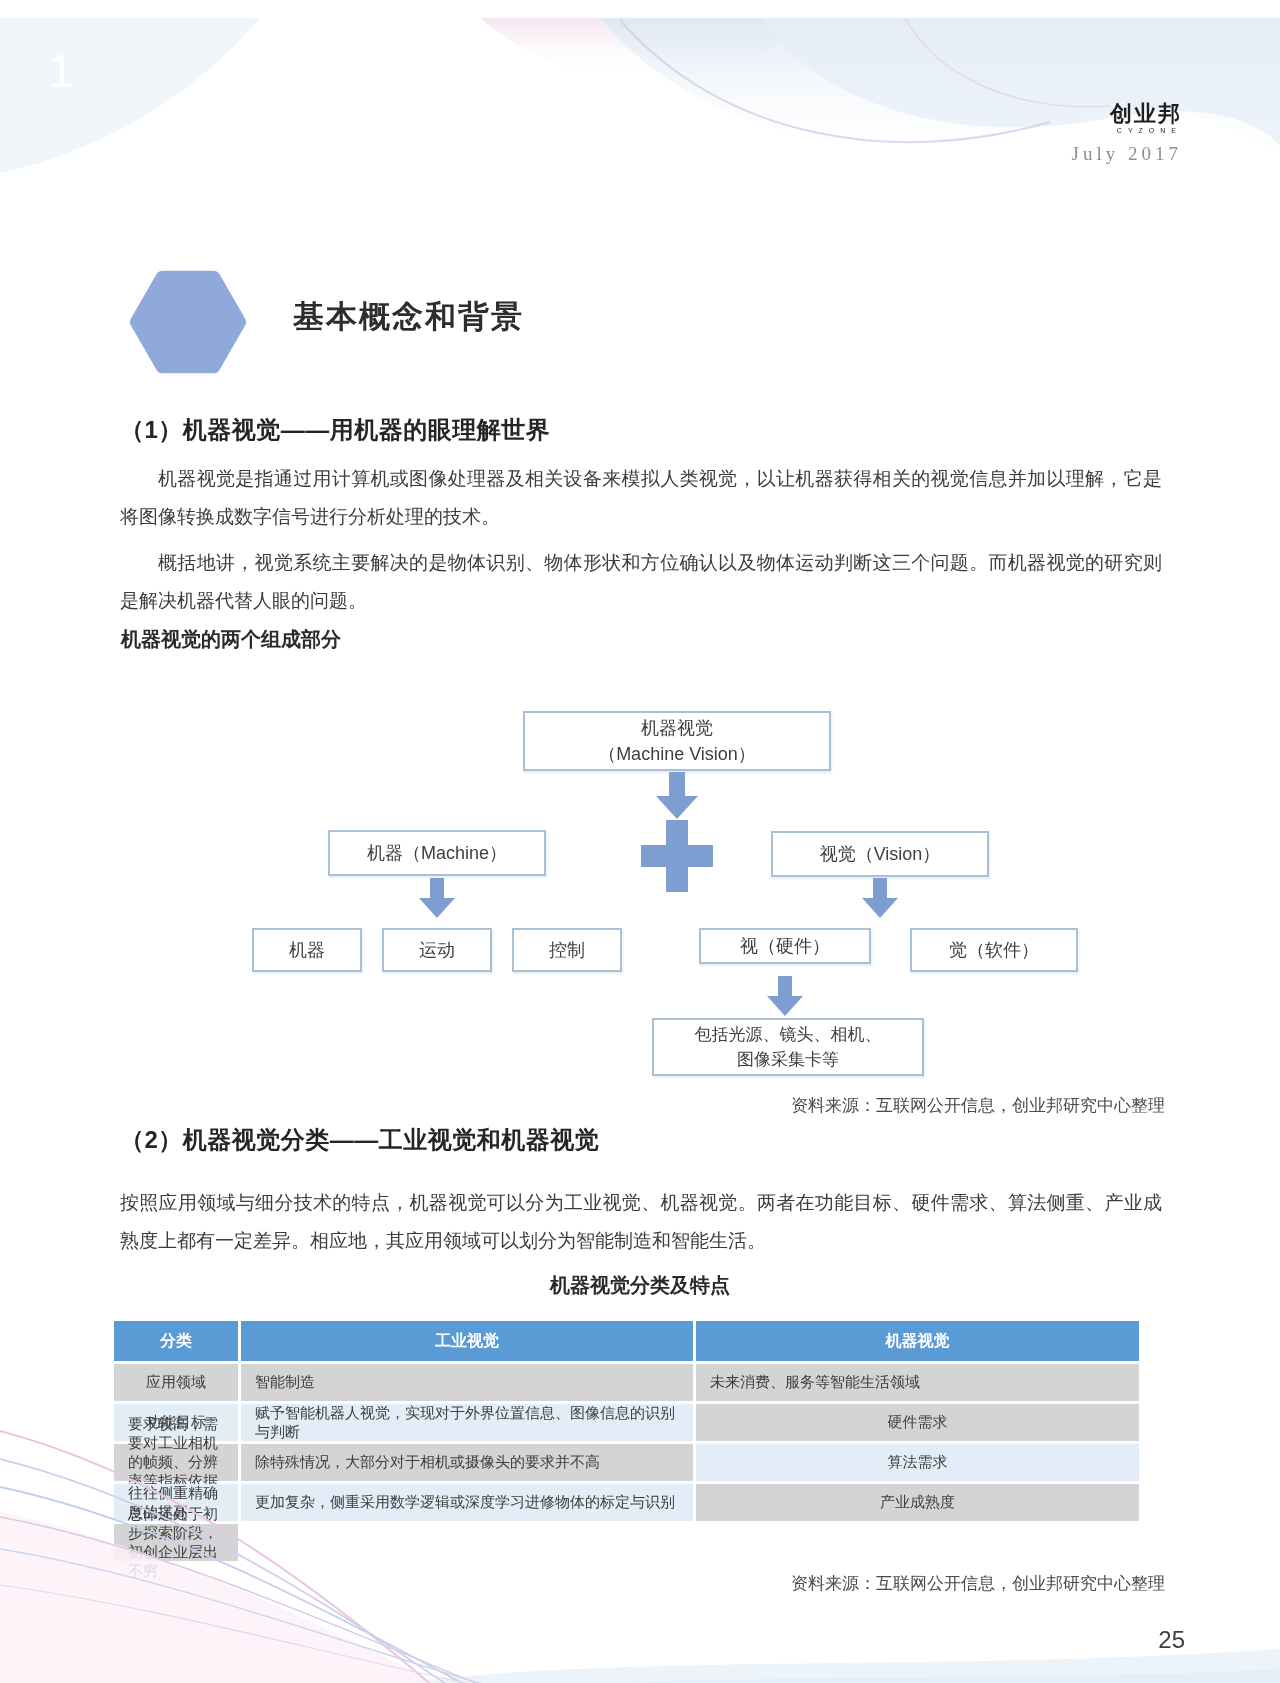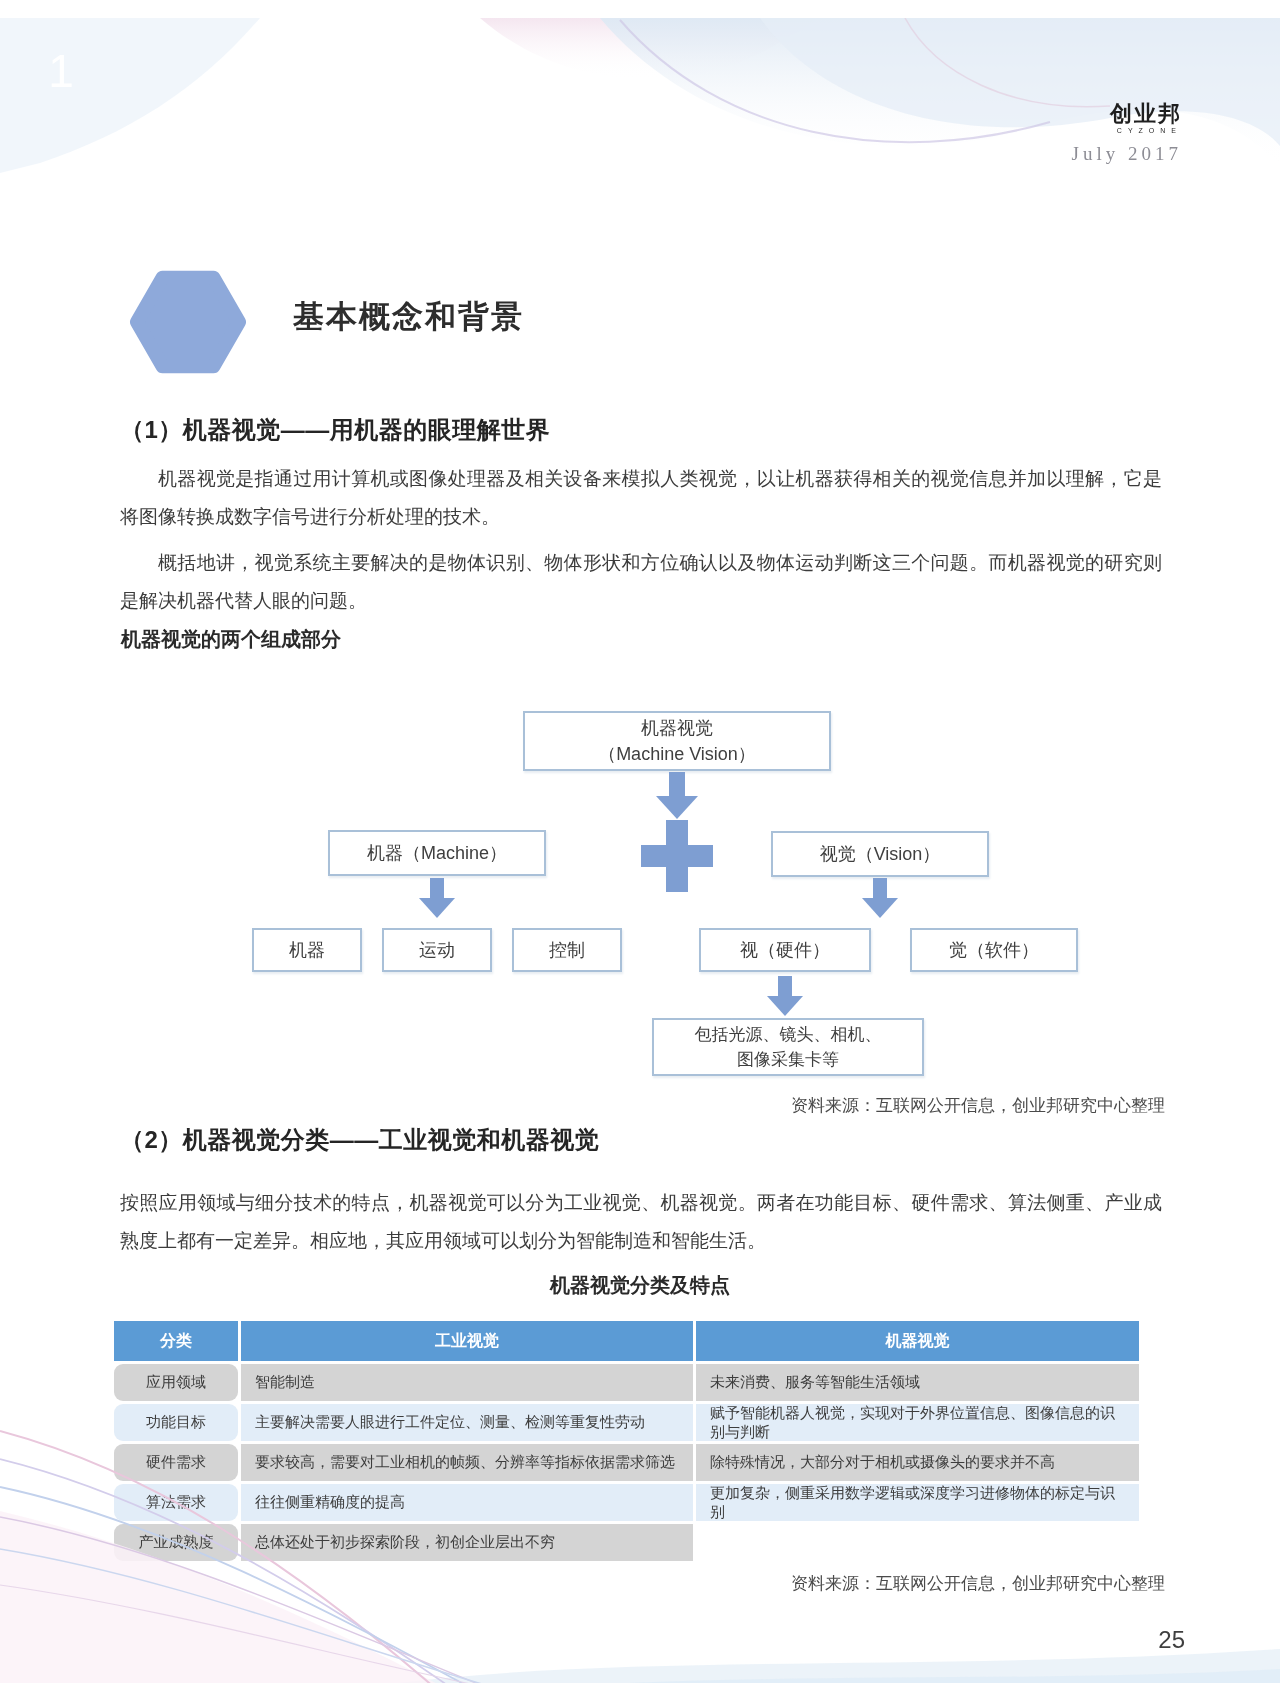--- a/index.html
+++ b/index.html
@@ -35,21 +35,21 @@
 
   
   .diagram{position:absolute;left:120px;top:690px;width:1040px;height:380px;}
   .dbox{position:absolute;box-sizing:border-box;background:#ffffff;border:2px solid #a9c0d8;color:#3f3f3f;display:flex;flex-direction:column;align-items:center;justify-content:center;font-size:18px;line-height:26px;text-align:center;box-shadow:1px 2px 2px rgba(160,180,200,0.25);}
   .dbox-root{left:403px;top:3px;width:308px;height:60px;}
   .dbox-machine{left:208px;top:122px;width:218px;height:46px;}
   .dbox-vision{left:651px;top:123px;width:218px;height:46px;}
   .dbox-s1{left:132px;top:220px;width:110px;height:44px;}
   .dbox-s2{left:262px;top:220px;width:110px;height:44px;}
   .dbox-s3{left:392px;top:220px;width:110px;height:44px;}
-  .dbox-s4{left:579px;top:220px;width:172px;height:44px;}
+  .dbox-s4{left:579px;top:220px;width:172px;height:36px;}
   .dbox-s5{left:790px;top:220px;width:168px;height:44px;}
   .dbox-note{left:532px;top:310px;width:272px;height:58px;font-size:17px;line-height:25px;}
   .arrow-stem{position:absolute;background:#7e9ed2;}
   .arrow-head{position:absolute;width:0;height:0;border-left:18px solid transparent;border-right:18px solid transparent;border-top:20px solid #7e9ed2;}
   .stem1{left:549px;top:64px;width:16px;height:26px;}
   .head1{left:536px;top:88px;border-left-width:21px;border-right-width:21px;border-top-width:23px;}
   .stem2{left:310px;top:170px;width:14px;height:22px;}
   .head2{left:299px;top:190px;}
   .stem3{left:753px;top:170px;width:14px;height:22px;}
   .head3{left:742px;top:190px;}
@@ -62,21 +62,21 @@
   .source-1{top:1076px;}
   .source-2{top:1554px;}
 
   .table-title{position:absolute;left:120px;top:1254px;width:1040px;text-align:center;font-size:20px;font-weight:bold;color:#2a2a2a;}
 
   
   .vtable{position:absolute;left:114px;top:1303px;width:1025px;display:grid;grid-template-columns:124px 452px 1fr;grid-template-rows:40px repeat(5,37px);gap:3px;background:#ffffff;}
   .vtable > div{display:flex;align-items:center;box-sizing:border-box;}
   .th{background:#5b9bd5;color:#ffffff;font-size:16px;font-weight:bold;justify-content:center;}
   .td{font-size:15px;color:#3d3d3d;padding:4px 14px;}
-  .td.lab{justify-content:center;padding:10px 4px;border-radius:9px;}
+  .td.lab{justify-content:center;padding:10px 4px;}
   .row-gray{background:#d4d4d4;}
   .row-blue{background:#e2edf8;}
 
   .page-num{position:absolute;right:95px;top:1608px;font-size:24px;color:#3f3f3f;}
 </style>
 </head>
 <body>
 
 <div class="page">
 
@@ -164,21 +164,20 @@
   <div class="vtable">
     <div class="th">分类</div>
     <div class="th">工业视觉</div>
     <div class="th">机器视觉</div>
 
     <div class="td lab row-gray">应用领域</div>
     <div class="td row-gray">智能制造</div>
     <div class="td row-gray">未来消费、服务等智能生活领域</div>
 
     <div class="td lab row-blue">功能目标</div>
-    <div class="td row-blue">主要解决需要人眼进行工件定位、测量、检测等重复性劳动</div>
     <div class="td row-blue">赋予智能机器人视觉，实现对于外界位置信息、图像信息的识别与判断</div>
 
     <div class="td lab row-gray">硬件需求</div>
     <div class="td row-gray">要求较高，需要对工业相机的帧频、分辨率等指标依据需求筛选</div>
     <div class="td row-gray">除特殊情况，大部分对于相机或摄像头的要求并不高</div>
 
     <div class="td lab row-blue">算法需求</div>
     <div class="td row-blue">往往侧重精确度的提高</div>
     <div class="td row-blue">更加复杂，侧重采用数学逻辑或深度学习进修物体的标定与识别</div>
 

